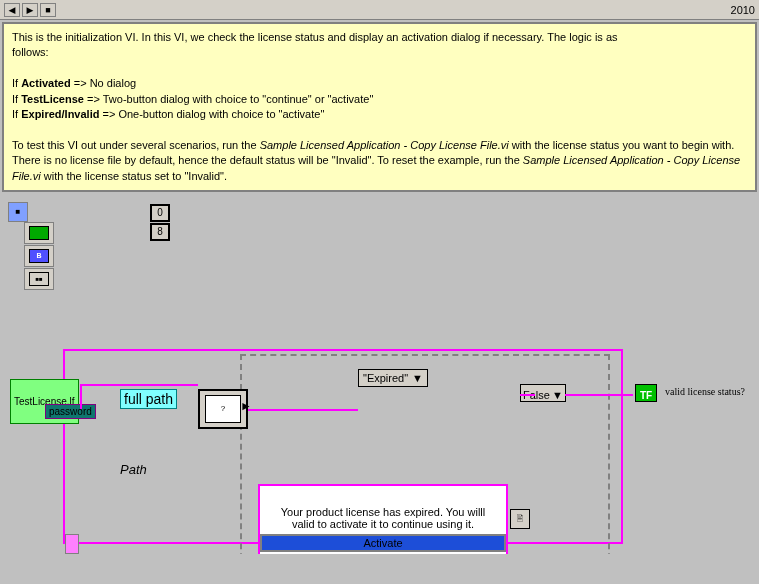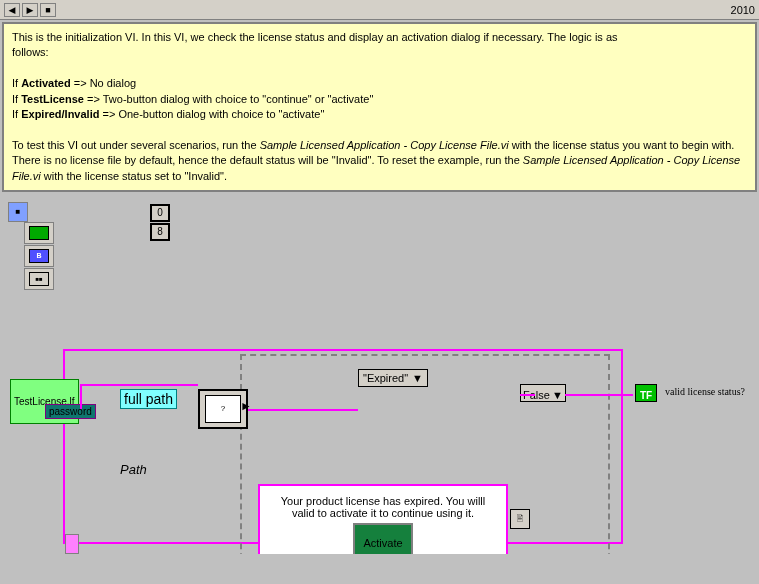--- a/index.html
+++ b/index.html
@@ -152,29 +152,28 @@
     .dialog-box {
       position: absolute;
       left: 258px;
       top: 290px;
       width: 250px;
       height: 90px;
       background: #ffffff;
       border: 2px solid #ff00ff;
       display: flex;
       flex-direction: column;
-      align-items: center;
       justify-content: center;
       font-size: 11px;
       text-align: center;
     }
     .activate-btn {
-      background: #15803d;
+      background: #1d4ed8;
       border: 2px solid #808080;
-      padding: 12px 8px;
+      padding: 1px 8px;
       font-size: 11px;
       margin-top: 4px;
       cursor: pointer;
     }
     
     .v-array {
       position: absolute;
       left: 65px;
       top: 340px;
       display: flex;

